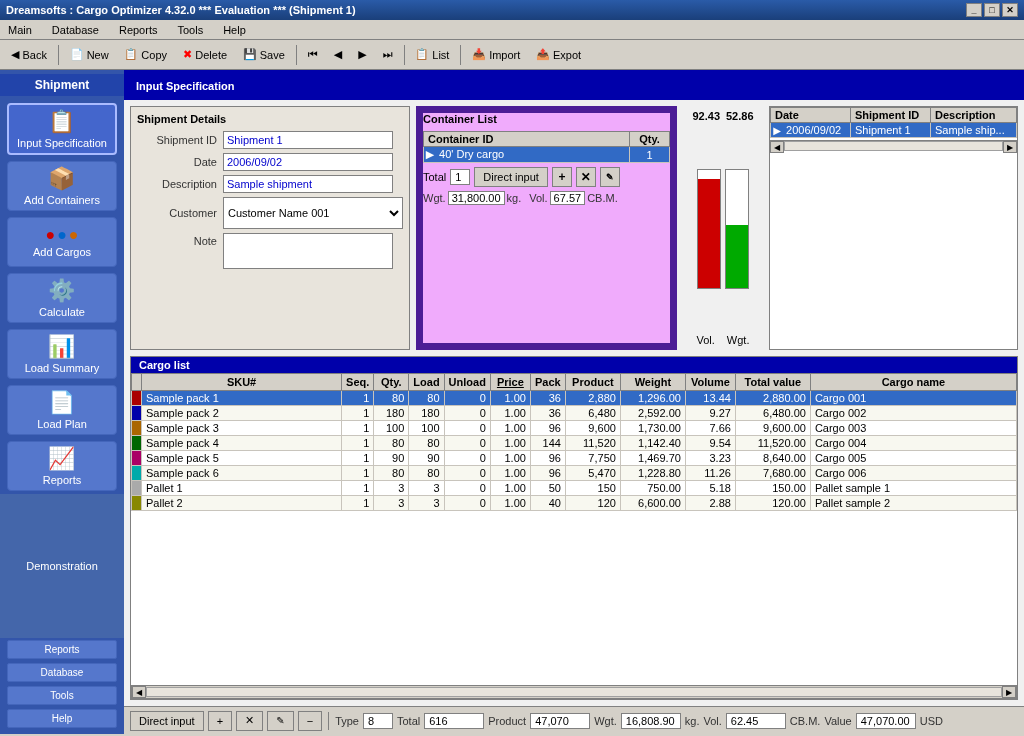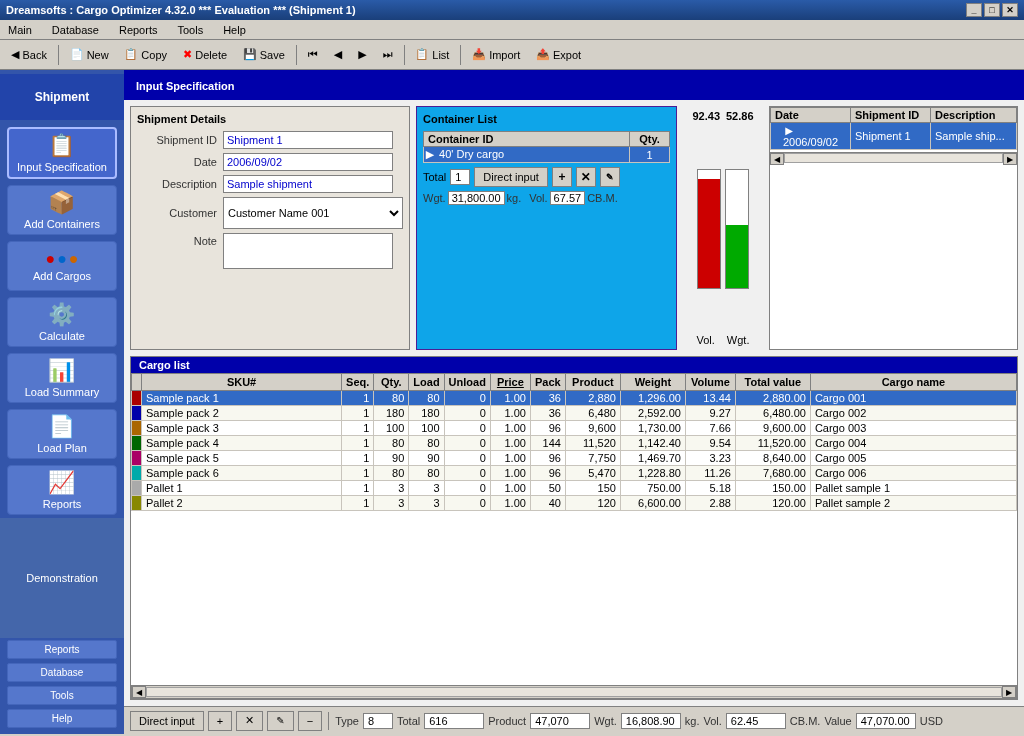--- a/index.html
+++ b/index.html
@@ -74,21 +74,21 @@
       display: flex;
       flex-direction: column;
       align-items: center;
       padding-top: 4px;
       flex-shrink: 0;
     }
     .sidebar-title {
       color: white;
       font-size: 12px;
       font-weight: bold;
-      padding: 16px 0;
+      padding: 4px 0;
       width: 100%;
       text-align: center;
       background: #2244aa;
       margin-bottom: 4px;
     }
     .sidebar-item {
       width: 110px;
       background: #5577cc;
       border: 1px solid #4466bb;
       border-radius: 4px;
@@ -210,23 +210,23 @@
       border: 1px solid #808080;
       height: 36px;
       padding: 1px 3px;
       font-size: 11px;
       width: 170px;
       resize: none;
     }
 
     
     .container-list {
-      background: #0ea5e9;
-      border: 1px solid #4c1d95;
-      padding: 6px;
+      background: #f0abfc;
+      border: 7px solid #4c1d95;
+      padding: 0;
       flex: 1;
     }
     .mini-table {
       width: 100%;
       border-collapse: collapse;
       background: white;
       border: 1px solid #808080;
     }
     .mini-table th {
       background: #d4d0c8;
@@ -673,21 +673,21 @@
           <table>
             <thead>
               <tr>
                 <th style="width:80px;">Date</th>
                 <th style="width:80px;">Shipment ID</th>
                 <th>Description</th>
               </tr>
             </thead>
             <tbody>
               <tr class="selected">
-                <td style="padding-left:12px;">
+                <td style="padding-left:0;">
                   <span style="display:inline-block;width:12px;background:#316ac5;color:white;text-align:center;font-size:10px;">▶</span>
                   <span>2006/09/02</span>
                 </td>
                 <td>Shipment 1</td>
                 <td>Sample ship...</td>
               </tr>
             </tbody>
           </table>
 
           <div style="display:flex;justify-content:space-between;border-top:1px solid #808080;margin-top:2px;">

